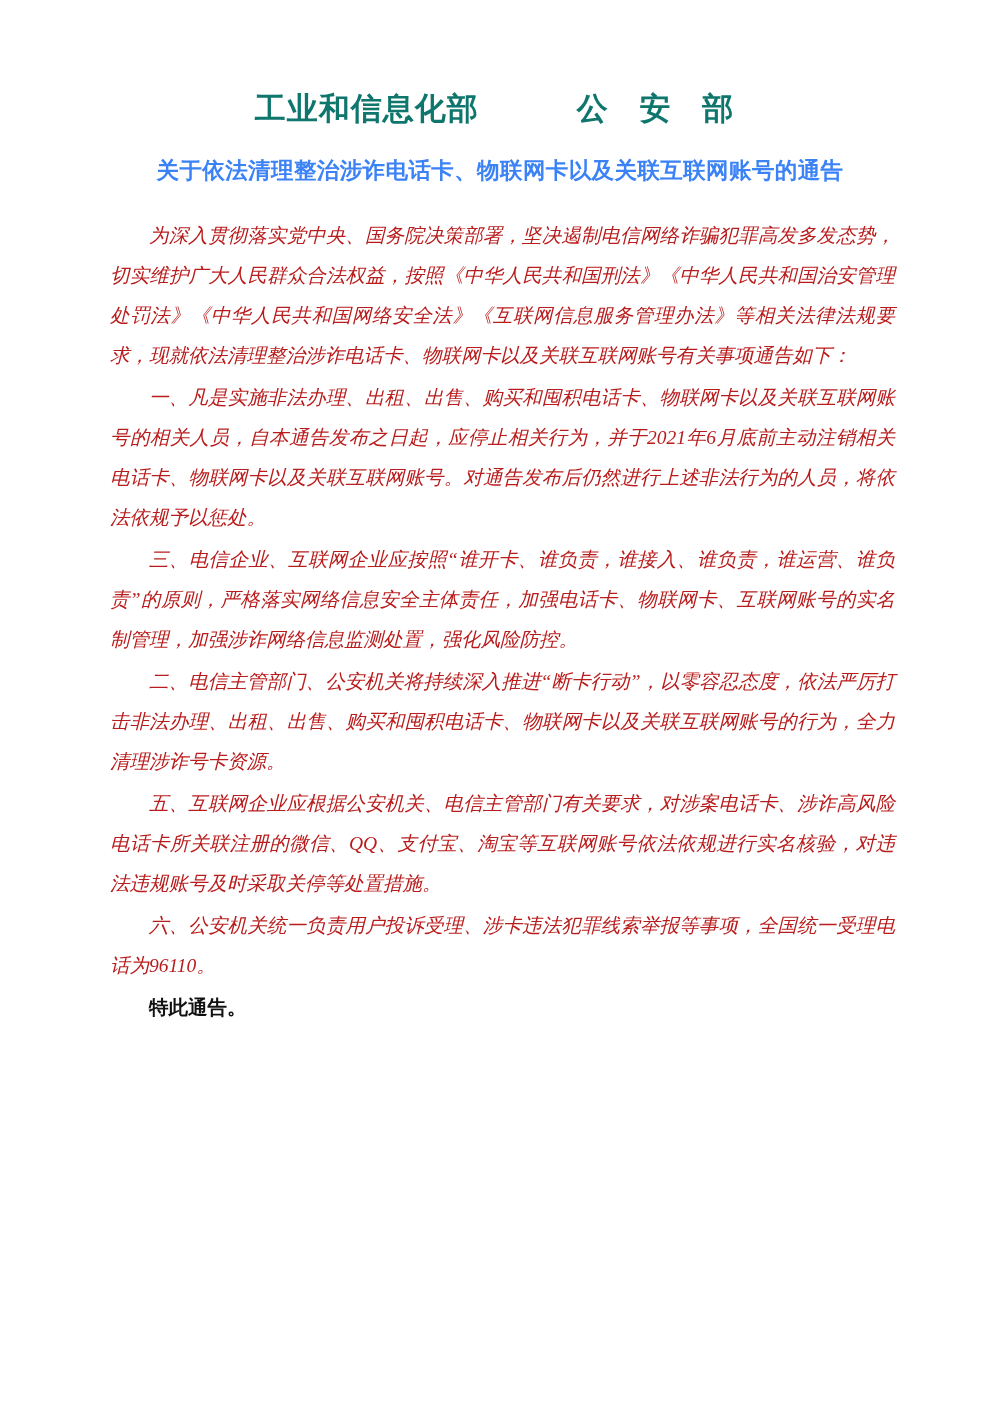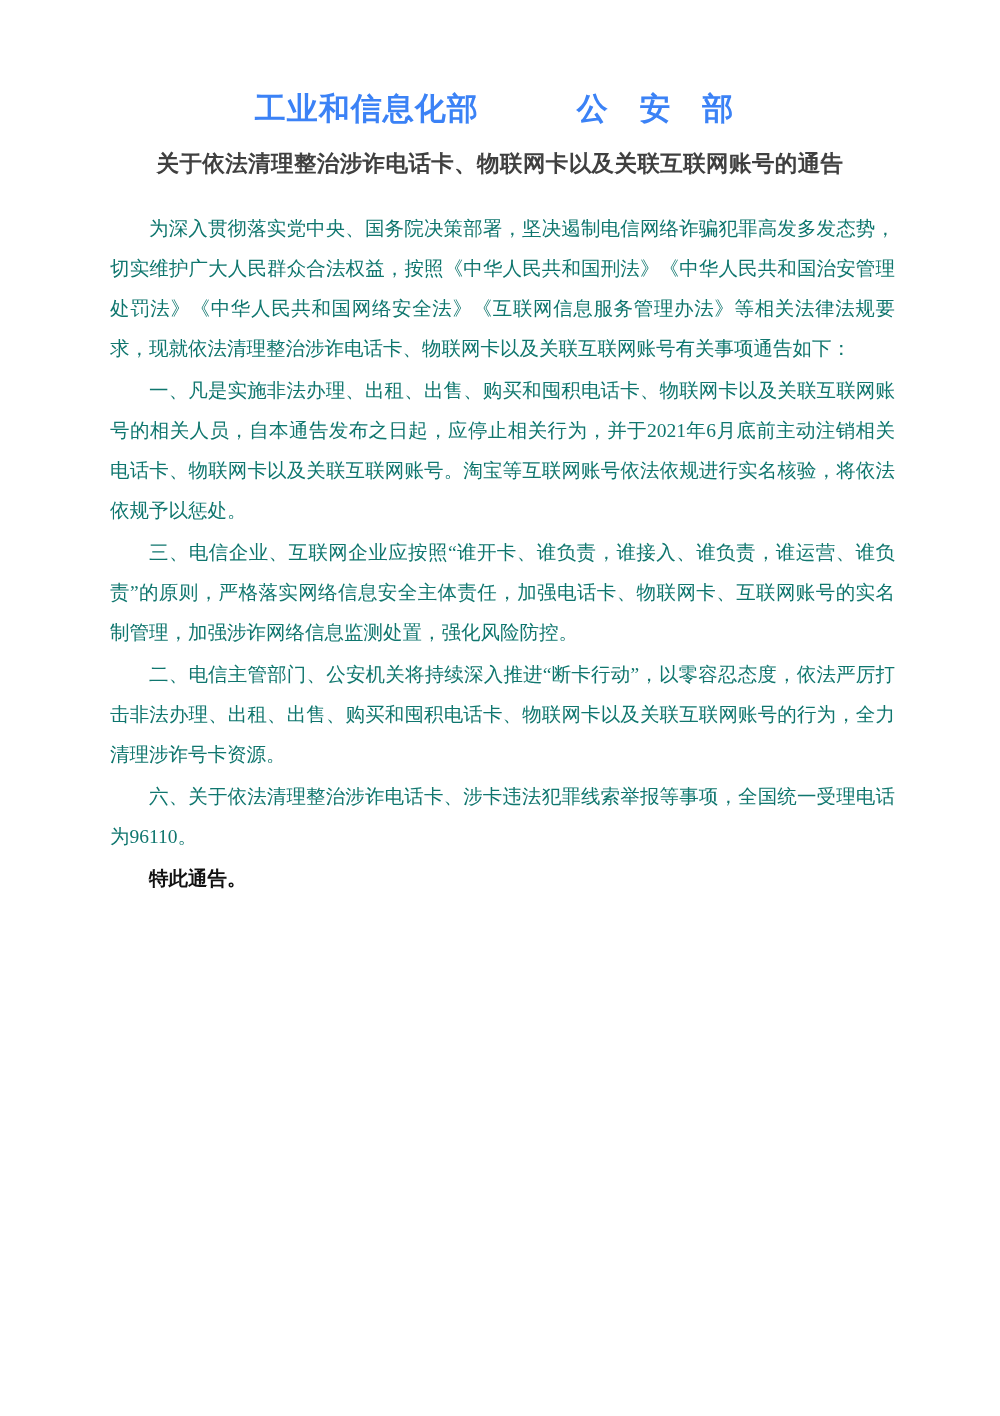--- a/index.html
+++ b/index.html
@@ -21,48 +21,49 @@
     position: relative;
     box-sizing: border-box;
     padding: 0;
   }
   .header-org {
     display: flex;
     justify-content: center;
     align-items: baseline;
     gap: 92px;
     padding-top: 88px;
-    color: #3b82f6;
+    color: #0f766e;
     font-weight: bold;
     font-size: 31px;
     letter-spacing: 1px;
   }
   .header-org .org2 {
     letter-spacing: 12px;
     padding-left: 6px;
   }
   .doc-title {
     text-align: center;
-    color: #404040;
+    color: #3b82f6;
     font-weight: bold;
     font-size: 22.5px;
-    margin-top: 18px;
+    margin-top: 25px;
     letter-spacing: 0.4px;
   }
   .body-wrap {
     margin: 30px 105px 0 110px;
   }
   .para {
     font-size: 19.5px;
     line-height: 40px;
     text-align: justify;
     text-justify: inter-ideograph;
     text-indent: 2em;
     margin: 0 0 2px 0;
-    color: #0f766e;
+    color: #b91c1c;
+    font-style: italic;
   }
   .closing {
     font-size: 19.5px;
     line-height: 40px;
     text-indent: 2em;
     margin-top: 2px;
     font-weight: bold;
   }
   
   .seals {
@@ -78,24 +79,25 @@
 
   <div class="header-org">
     <span class="org1">工业和信息化部</span>
     <span class="org2">公 安 部</span>
   </div>
 
   <div class="doc-title">关于依法清理整治涉诈电话卡、物联网卡以及关联互联网账号的通告</div>
 
   <div class="body-wrap">
     <p class="para">为深入贯彻落实党中央、国务院决策部署，坚决遏制电信网络诈骗犯罪高发多发态势，切实维护广大人民群众合法权益，按照《中华人民共和国刑法》《中华人民共和国治安管理处罚法》《中华人民共和国网络安全法》《互联网信息服务管理办法》等相关法律法规要求，现就依法清理整治涉诈电话卡、物联网卡以及关联互联网账号有关事项通告如下：</p>
-    <p class="para">一、凡是实施非法办理、出租、出售、购买和囤积电话卡、物联网卡以及关联互联网账号的相关人员，自本通告发布之日起，应停止相关行为，并于2021年6月底前主动注销相关电话卡、物联网卡以及关联互联网账号。淘宝等互联网账号依法依规进行实名核验，将依法依规予以惩处。</p>
+    <p class="para">一、凡是实施非法办理、出租、出售、购买和囤积电话卡、物联网卡以及关联互联网账号的相关人员，自本通告发布之日起，应停止相关行为，并于2021年6月底前主动注销相关电话卡、物联网卡以及关联互联网账号。对通告发布后仍然进行上述非法行为的人员，将依法依规予以惩处。</p>
     <p class="para">三、电信企业、互联网企业应按照“谁开卡、谁负责，谁接入、谁负责，谁运营、谁负责”的原则，严格落实网络信息安全主体责任，加强电话卡、物联网卡、互联网账号的实名制管理，加强涉诈网络信息监测处置，强化风险防控。</p>
     <p class="para">二、电信主管部门、公安机关将持续深入推进“断卡行动”，以零容忍态度，依法严厉打击非法办理、出租、出售、购买和囤积电话卡、物联网卡以及关联互联网账号的行为，全力清理涉诈号卡资源。</p>
-    <p class="para">六、关于依法清理整治涉诈电话卡、涉卡违法犯罪线索举报等事项，全国统一受理电话为96110。</p>
+    <p class="para">五、互联网企业应根据公安机关、电信主管部门有关要求，对涉案电话卡、涉诈高风险电话卡所关联注册的微信、QQ、支付宝、淘宝等互联网账号依法依规进行实名核验，对违法违规账号及时采取关停等处置措施。</p>
+    <p class="para">六、公安机关统一负责用户投诉受理、涉卡违法犯罪线索举报等事项，全国统一受理电话为96110。</p>
     <p class="closing">特此通告。</p>
   </div>
 
   <div class="seals">
 
     
 
     
 
     

